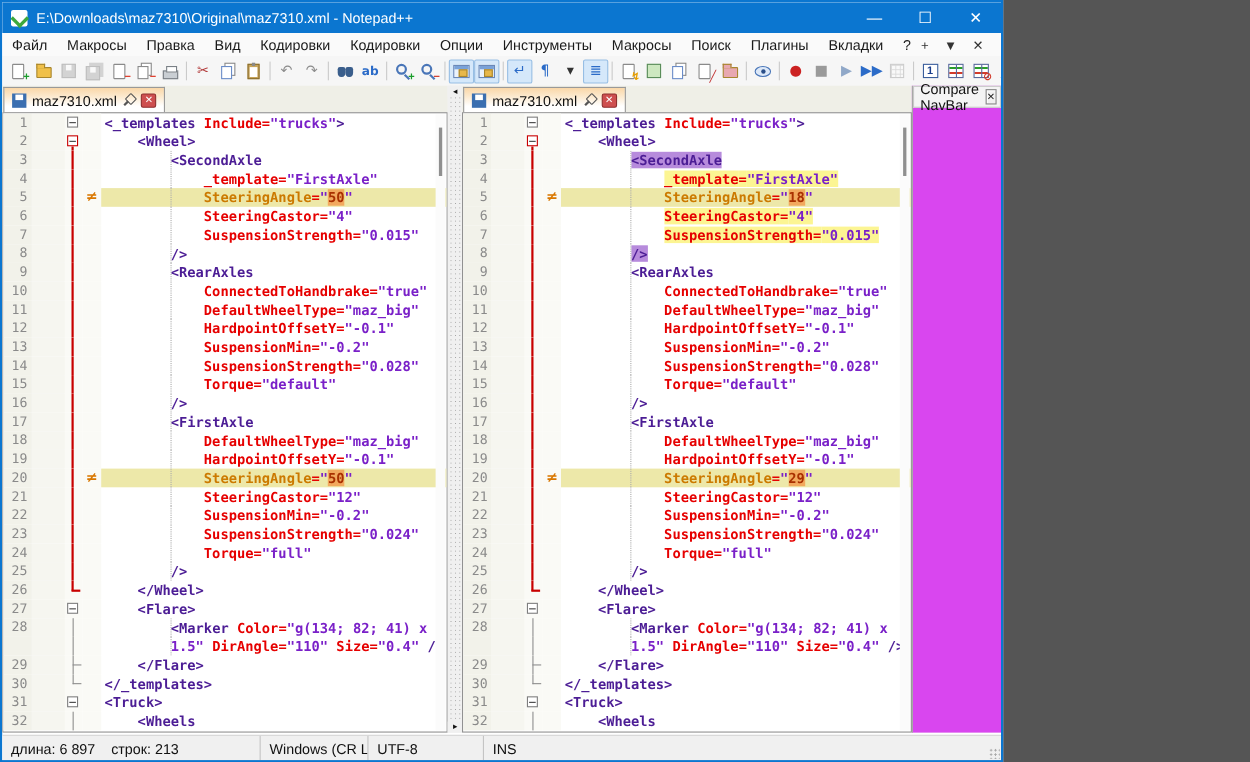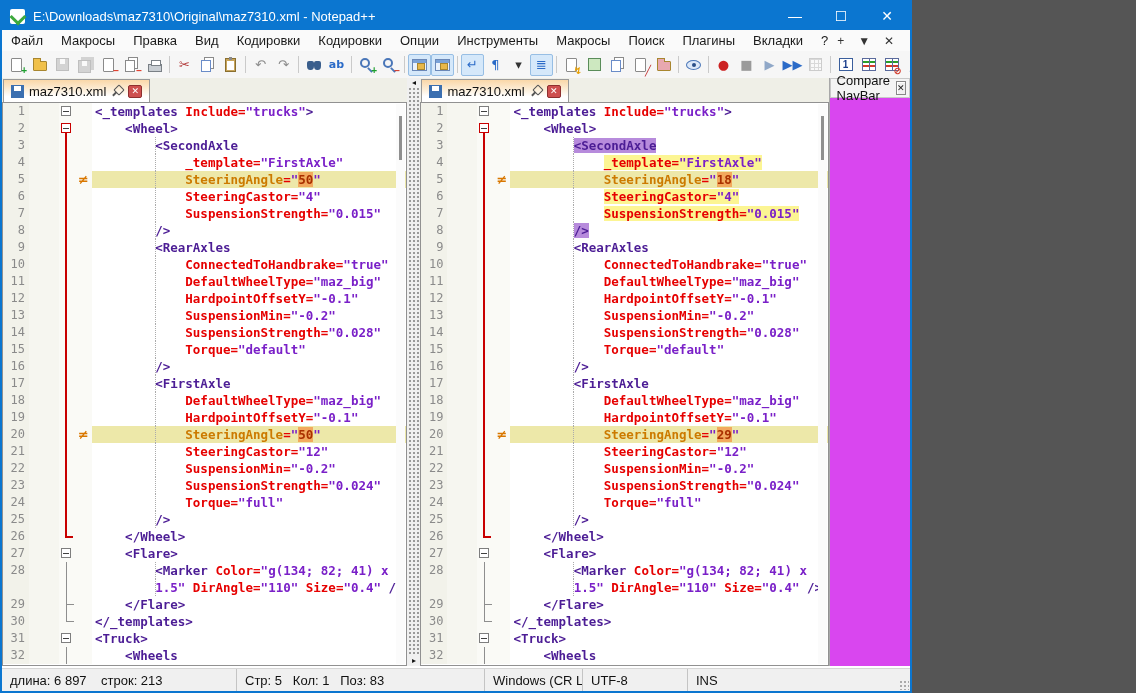--- a/index.html
+++ b/index.html
@@ -963,19 +963,18 @@
             <div class="nbview" style="height: 65px;"></div>
             <div class="nbmark" style="top: 10px;"></div>
             <div class="nbmark" style="top: 38px;"></div>
           </div>
         </div>
     </div>
   </div>
 
   <div class="statusbar" id="statusbar">
       <div class="stitem" style="width: 234px;">длина: 6 897    строк: 213</div>
-      <div class="stitem" style="width: 248px;">Стр: 5   Кол: 1   Поз: 83</div>
       <div class="stitem" style="width: 98px;">Windows (CR LF)</div>
       <div class="stitem" style="width: 105px;">UTF-8</div>
       <div class="stitem" style="width: 107px;">INS</div>
     </div>
   <div class="grip"></div>
 </div>
 
 </body></html>

